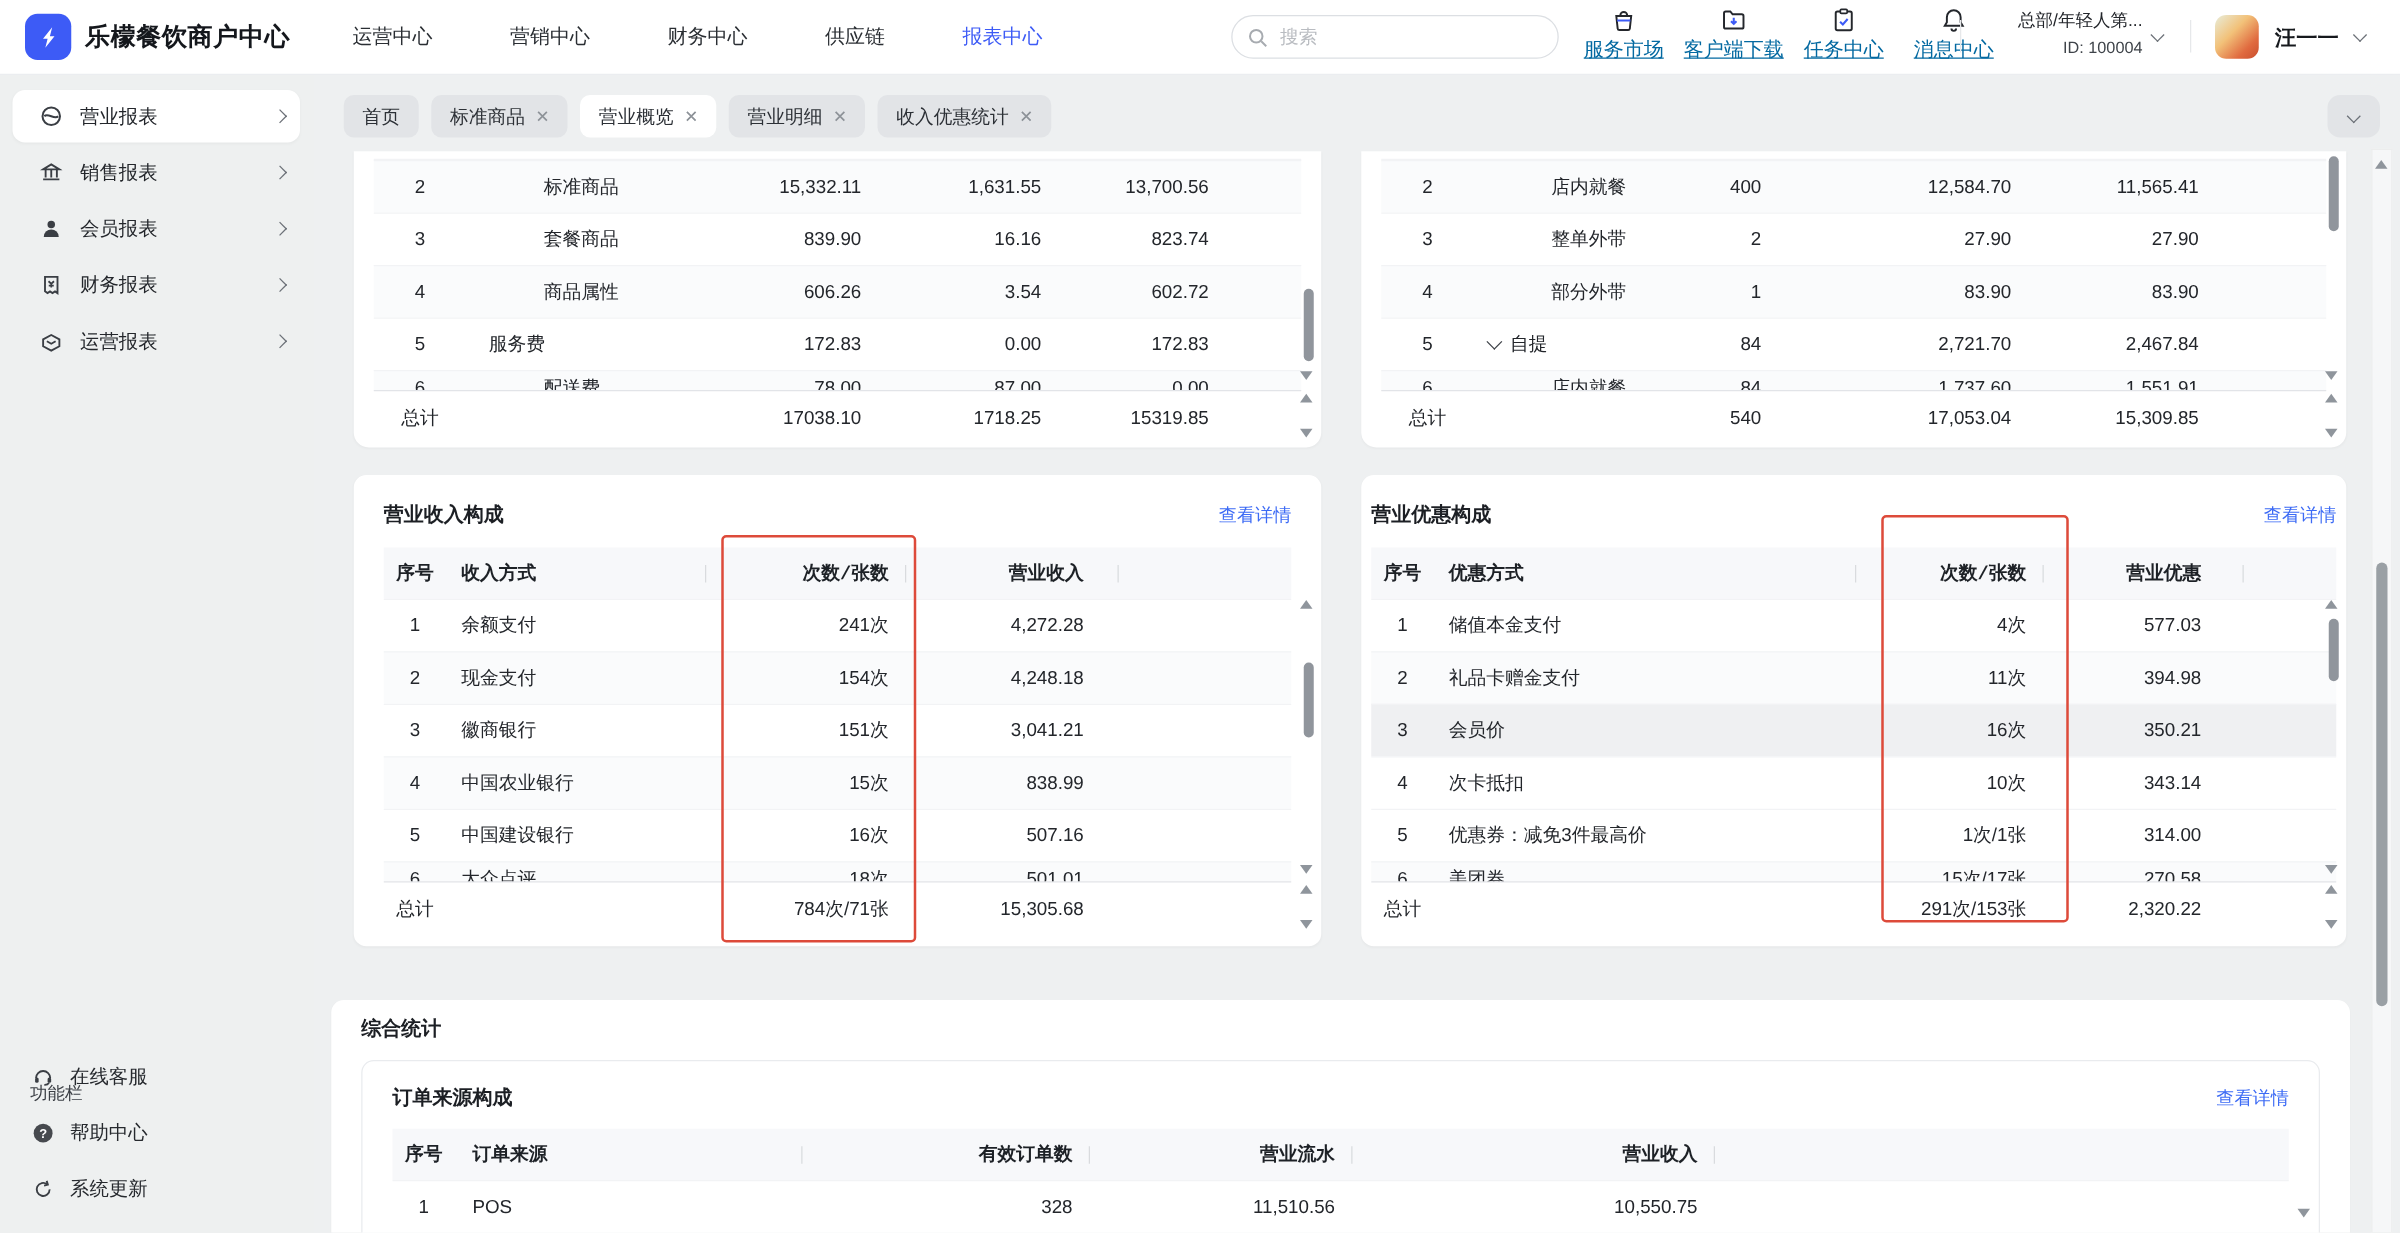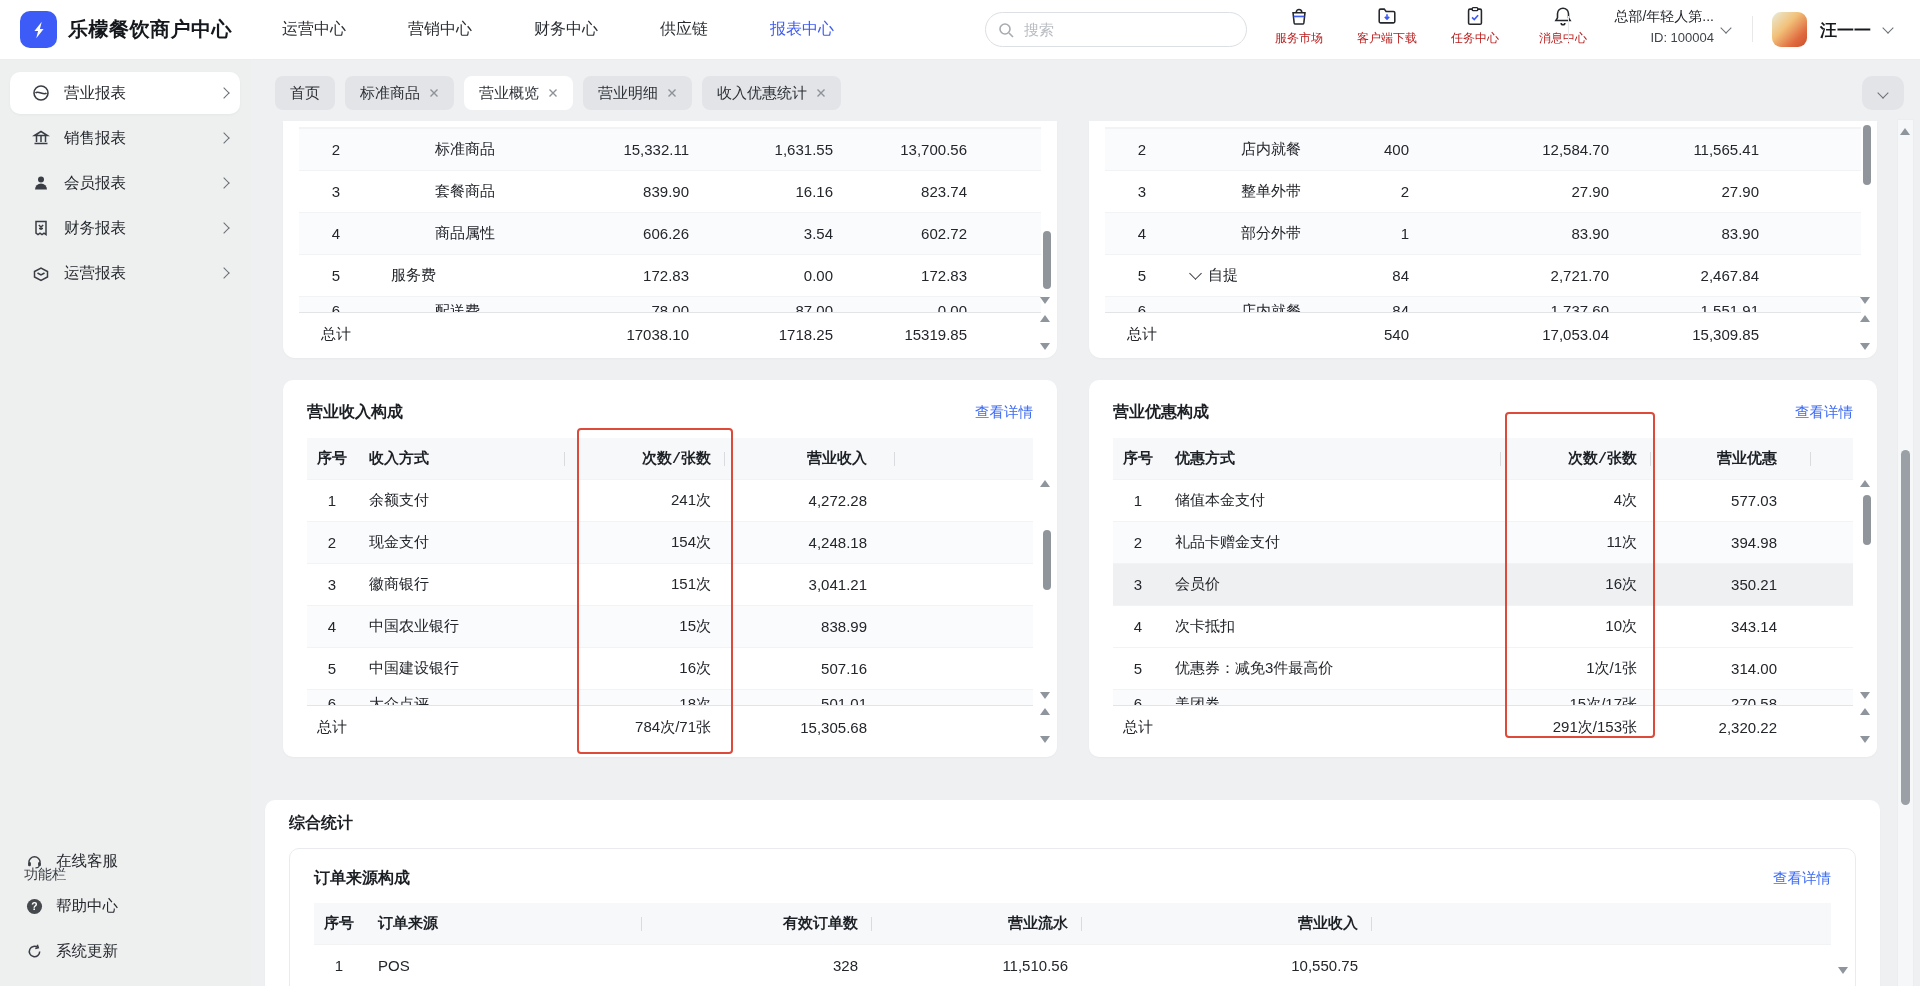--- a/index.html
+++ b/index.html
@@ -9,21 +9,21 @@
   .logo-box{position:absolute;left:20px;top:11px;width:37px;height:37px;border-radius:10px;background:#3d5bf6;display:flex;align-items:center;justify-content:center;}
   .brand{position:absolute;left:68px;top:16px;font-size:20px;font-weight:700;color:#14171c;letter-spacing:.5px;}
   .topnav{position:absolute;left:282px;top:0;height:59px;display:flex;align-items:center;gap:62px;}
   .topnav .nav-item{font-size:16px;color:#2a2e33;cursor:pointer;white-space:nowrap;}
   .topnav .nav-item.active{color:#3d5bf6;font-weight:500;}
   .searchbox{position:absolute;left:985px;top:12px;width:262px;height:35px;border:1px solid #dcdfe3;border-radius:18px;background:#fff;display:flex;align-items:center;padding:0 12px;box-sizing:border-box;gap:8px;}
   .searchbox input{border:none;outline:none;flex:1;font-size:15px;color:#4c1d95;background:transparent;font-family:inherit;}
   .searchbox input::placeholder{color:#b9bcc1;}
   .quick-actions{position:absolute;left:1262px;top:5px;display:flex;gap:14px;}
   .qa{width:74px;display:flex;flex-direction:column;align-items:center;gap:3px;cursor:pointer;}
-  .qa .qa-label{font-size:12px;color:#b91c1c;white-space:nowrap;}
+  .qa .qa-label{font-size:16px;color:#0369a1;white-space:nowrap;text-decoration:underline;}
   .tb-divider{position:absolute;top:16px;width:1px;height:26px;background:#e6e8ea;}
   .org-block{position:absolute;left:1584px;top:8px;width:130px;text-align:right;cursor:pointer;}
   .org-line1{font-size:14px;color:#23262b;white-space:nowrap;}
   .org-line2{font-size:13px;color:#3f444a;margin-top:4px;}
   .chev{display:inline-block;width:7px;height:7px;border-right:1.6px solid #6b7077;border-bottom:1.6px solid #6b7077;}
   .chev.down{transform:rotate(45deg);}
   .chev.right{transform:rotate(-45deg);}
   .org-chev{position:absolute;left:1722px;top:24px;}
   .avatar{position:absolute;left:1772px;top:12px;width:35px;height:35px;border-radius:9px;background:linear-gradient(135deg,#e8edda 0%,#f2c179 40%,#e06a3f 75%,#c94f2e 100%);}
   .user-name{position:absolute;left:1820px;top:19px;font-size:17px;font-weight:700;color:#16191d;}
@@ -428,21 +428,21 @@
       <span class="c c3">784次/71张</span>
       <span class="c c4">15,305.68</span>
     </div>
     <span class="arr up" style="top:100px;"></span>
     <div class="sb-thumb" style="top:150px;height:60px;"></div>
     <span class="arr dn" style="top:312px;"></span>
     <span class="arr up" style="top:328px;"></span>
     <span class="arr dn" style="top:356px;"></span>
   </div>
 
-  <div class="card tbl-mid-r" style="left:838px;top:321px;width:788px;height:377px;padding:0 24px;box-sizing:border-box;">
+  <div class="card tbl-mid-r" style="left:838px;top:321px;width:788px;height:377px;padding:0 8px;box-sizing:border-box;">
     <div class="card-head">
       <span class="card-title">营业优惠构成</span>
       <span class="detail-link">查看详情</span>
     </div>
     <div class="thead">
       <span class="c c1 cfirst">序号</span>
       <span class="c c2">优惠方式</span>
       <span class="c c3">次数/张数</span>
       <span class="c c4">营业优惠</span>
     </div>

